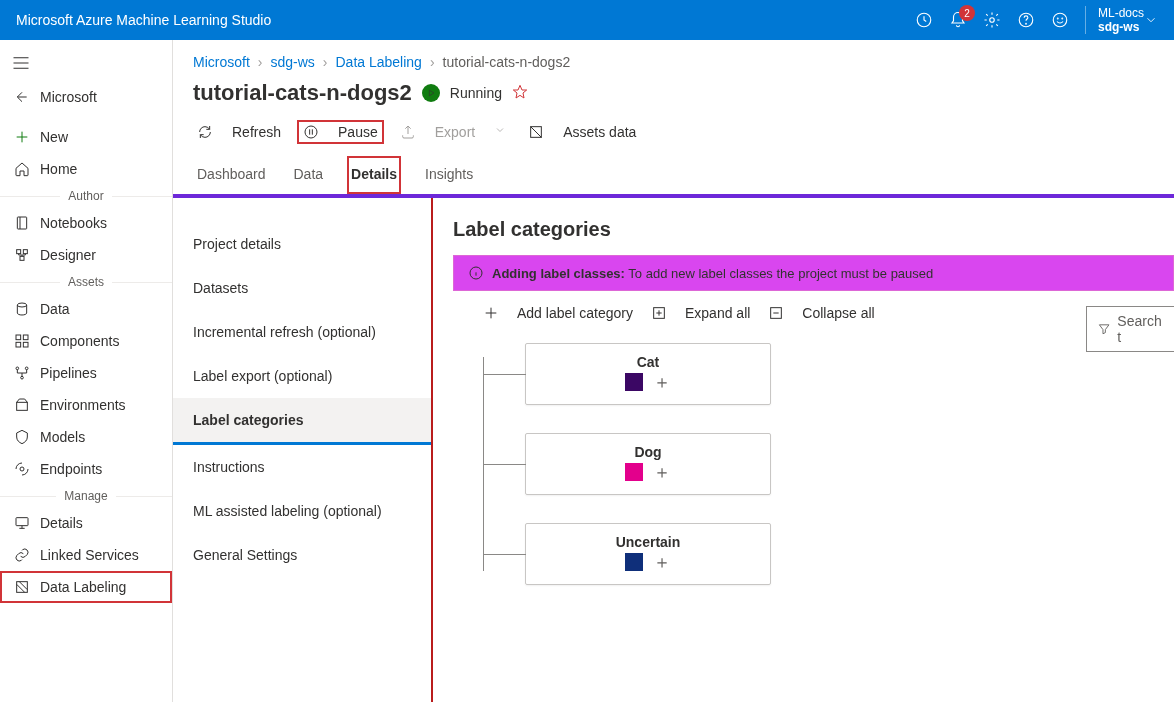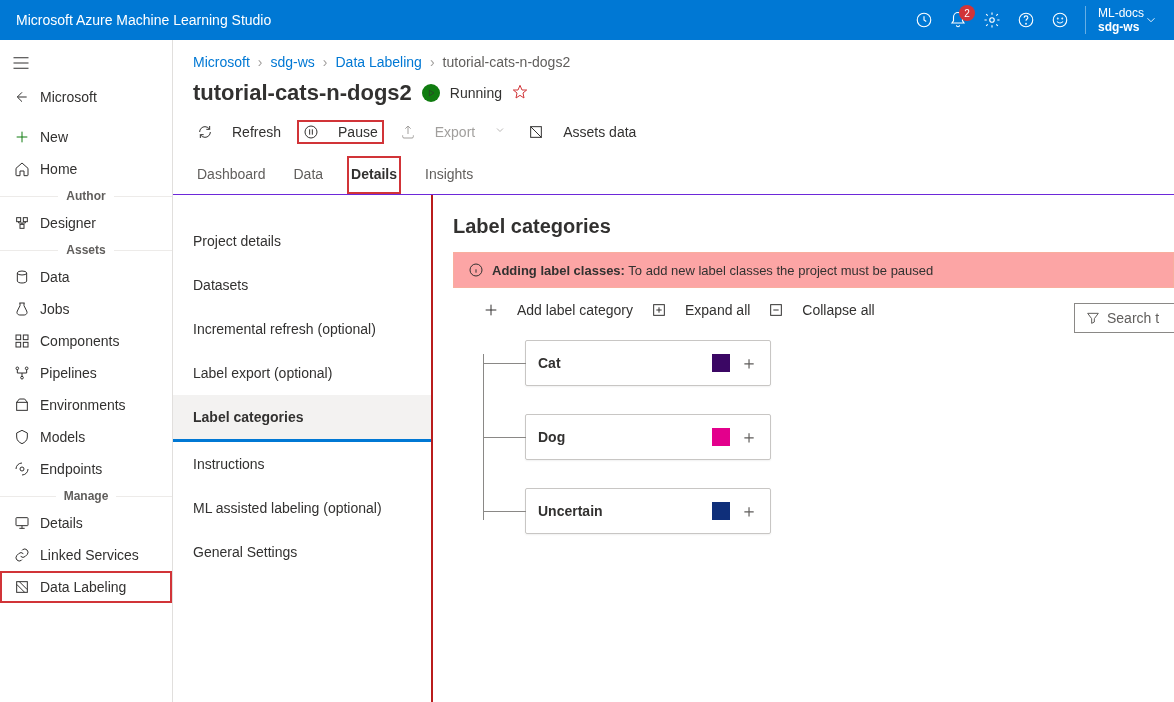--- a/index.html
+++ b/index.html
@@ -18,62 +18,62 @@
 
 .layout { display: flex; height: calc(702px - 40px); }
 .leftnav { width: 173px; border-right: 1px solid #e1dfdd; padding-top: 8px; display: flex; flex-direction: column; }
 .leftnav .hamburger { padding: 8px 12px; }
 .leftnav-item { display: flex; align-items: center; gap: 10px; padding: 8px 14px; cursor: pointer; color: #323130; }
 .leftnav-item svg, .leftnav-item .ic { width: 16px; height: 16px; flex-shrink: 0; }
 .leftnav-item.highlighted { outline: 2px solid #d13438; outline-offset: -2px; }
 .leftnav-item.new svg { stroke: #107c10; }
 .divider-line { display:flex; align-items:center; color:#605e5c; margin:4px 0; font-size:12px; }
 .divider-line::before, .divider-line::after { content:""; flex:1; border-bottom:1px solid #edebe9; }
-.divider-line span { padding:0 8px;font-weight:bold; }
+.divider-line span { padding:0 8px; }
 
 
 .main { flex: 1; display: flex; flex-direction: column; overflow: hidden; }
 .breadcrumb { display: flex; align-items: center; gap: 8px; padding: 14px 20px 10px; color: #605e5c; }
 .breadcrumb a { color: #0078d4; cursor: pointer; }
 .breadcrumb .chev { color: #a19f9d; }
 
 .title-row { display: flex; align-items: center; gap: 10px; padding: 0 20px 8px; }
 .title-row h1 { font-size: 22px; font-weight: 600; }
 .status-play { width: 18px; height: 18px; background: #107c10; border-radius: 50%; display:flex; align-items:center; justify-content:center; }
 .status-text { color: #323130; }
 .star { color: #d13438; }
 
 .toolbar { display: flex; align-items: center; gap: 14px; padding: 8px 20px 14px; }
 .tool-btn { display: flex; align-items: flex-start; gap: 19px; cursor: pointer; color: #323130; padding: 2px 4px; }
 .tool-btn.disabled { color: #a19f9d; cursor: default; }
 .tool-btn.highlighted { outline: 2px solid #d13438; outline-offset: 0; }
 
-.tabs { display: flex; gap: 20px; padding: 0 20px; border-bottom: 1px solid #6d28d9; }
+.tabs { display: flex; gap: 20px; padding: 0 20px; border-bottom: 4px solid #6d28d9; }
 .tab { padding: 10px 4px; cursor: pointer; border-bottom: 2px solid transparent; color: #605e5c; }
 .tab.active { color: #323130; font-weight: 600; border-bottom-color: #0078d4; }
 .tab.highlighted { outline: 2px solid #d13438; outline-offset: -2px; }
 
 .content { display: flex; flex: 1; overflow: hidden; }
 .subnav { width: 260px; border-right: 2px solid #b91c1c; padding-top: 24px; }
 .subnav-item { padding: 14px 20px; cursor: pointer; color: #323130; }
 .subnav-item.active { background: #f3f2f1; font-weight: 600; border-bottom: 3px solid #0078d4; }
 
 .detail { flex: 1; padding: 20px 0 0 20px; position: relative; }
 .detail h2 { font-size: 20px; font-weight: 600; margin-bottom: 14px; }
-.banner { background: #fca5a5; border: 1px solid #edcb8a40; padding: 9px 14px; display: flex; align-items: center; gap: 8px; margin-bottom: 14px; font-size: 13px; color: #323130; }
+.banner { background: #d946ef; border: 1px solid #edcb8a40; padding: 9px 14px; display: flex; align-items: center; gap: 8px; margin-bottom: 14px; font-size: 13px; color: #323130; }
 .banner b { font-weight: 600; }
 
 .cat-toolbar { display: flex; align-items: center; gap: 18px; padding-left: 30px; margin-bottom: 22px; }
 .cat-btn { display:flex; align-items:center; gap:18px; cursor:pointer; color:#323130; }
-.search-box { position:absolute; right:0; top:108px; border:1px solid #8a8886; padding:6px 10px; display:flex; align-items:center; gap:6px; color:#605e5c; width:100px; border-right:none; }
+.search-box { position:absolute; right:0; top:108px; border:1px solid #8a8886; padding:6px 10px; display:flex; align-items:center; gap:6px; color:#605e5c; width:88px; border-right:none; }
 
 .tree { padding-left: 30px; }
 .tree-wrap { position: relative; padding-left: 42px; }
 .tree-wrap::before { content:""; position:absolute; left:0; top:14px; bottom:14px; width:1px; background:#8a8886; }
-.label-node { position: relative; width: 246px; border:1px solid #c8c6c4; border-radius:2px; padding:10px 12px; display:flex; align-items:center; justify-content:space-between; margin-bottom:28px; box-shadow: 0 1px 2px rgba(0,0,0,0.06); }
+.label-node { position: relative; width: 246px; border:1px solid #c8c6c4; border-radius:2px; padding:10px 12px; display:flex; align-items:center; justify-content:space-between; margin-bottom:28px; box-shadow: 0 1px 2px rgba(0,0,0,0.06); flex-direction: column; }
 .label-node:last-child { margin-bottom: 0; }
 .label-node::before { content:""; position:absolute; left:-42px; top:50%; width:42px; height:1px; background:#8a8886; }
 .label-node .lbl { font-weight:600; }
 .color-sq { width:18px; height:18px; }
 .node-actions { display:flex; align-items:center; gap:10px; }
 .plus { color:#605e5c; font-size:18px; cursor:pointer; }
 
 svg { stroke: currentColor; fill: none; stroke-width: 1.5; }
 </style>
 </head>
@@ -152,43 +152,43 @@
       <svg viewBox="0 0 24 24">
           <path d="M3 11l9-8 9 8v10a1 1 0 01-1 1h-5v-7h-6v7H4a1 1 0 01-1-1V11z"></path>
         </svg>
       <span>Home</span>
     </div>
     <div class="divider-line">
         <span>Author</span>
       </div>
     <div class="leftnav-item">
       <svg viewBox="0 0 24 24">
+          <rect x="5" y="3" width="14" height="18" rx="1"></rect>
+          <path d="M9 3v18"></path>
+        </svg>
+      <span>Notebooks</span>
+    </div>
+    <div class="leftnav-item">
+      <svg viewBox="0 0 24 24">
           <rect x="4" y="4" width="6" height="6"></rect>
           <rect x="14" y="4" width="6" height="6"></rect>
           <rect x="9" y="14" width="6" height="6"></rect>
           <path d="M7 10v2h10v-2M12 14v-2"></path>
         </svg>
       <span>Designer</span>
     </div>
     <div class="divider-line">
         <span>Assets</span>
       </div>
     <div class="leftnav-item">
       <svg viewBox="0 0 24 24">
           <ellipse cx="12" cy="6" rx="7" ry="3"></ellipse>
           <path d="M5 6v12c0 1.7 3.1 3 7 3s7-1.3 7-3V6"></path>
         </svg>
       <span>Data</span>
-    </div>
-    <div class="leftnav-item">
-      <svg viewBox="0 0 24 24">
-          <path d="M9 3v4l-4 8a4 4 0 003.6 6h6.8A4 4 0 0019 15l-4-8V3"></path>
-          <path d="M8 3h8"></path>
-        </svg>
-      <span>Jobs</span>
     </div>
     <div class="leftnav-item">
       <svg viewBox="0 0 24 24">
           <rect x="3" y="3" width="7" height="7"></rect>
           <rect x="14" y="3" width="7" height="7"></rect>
           <rect x="3" y="14" width="7" height="7"></rect>
           <rect x="14" y="14" width="7" height="7"></rect>
         </svg>
       <span>Components</span>
     </div>

